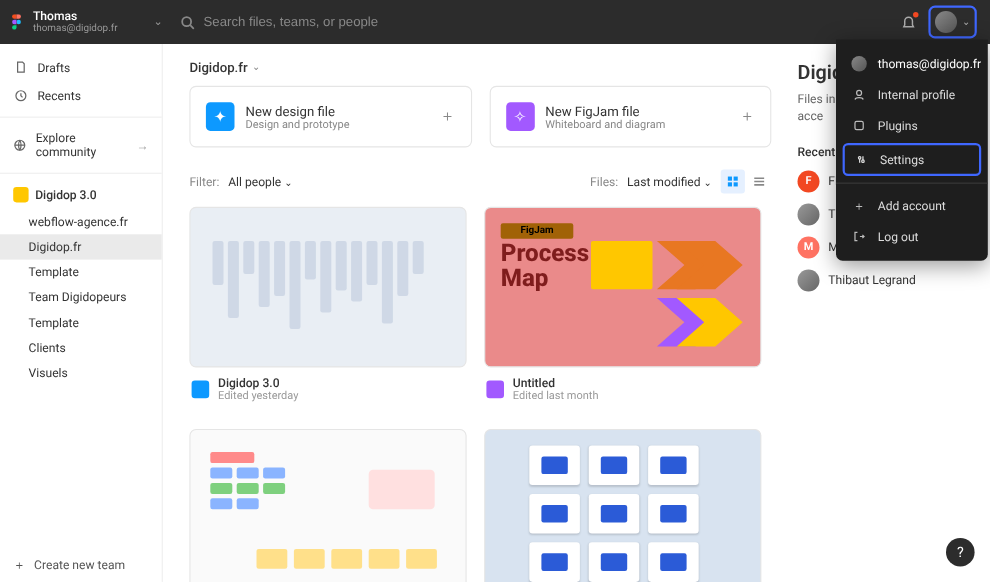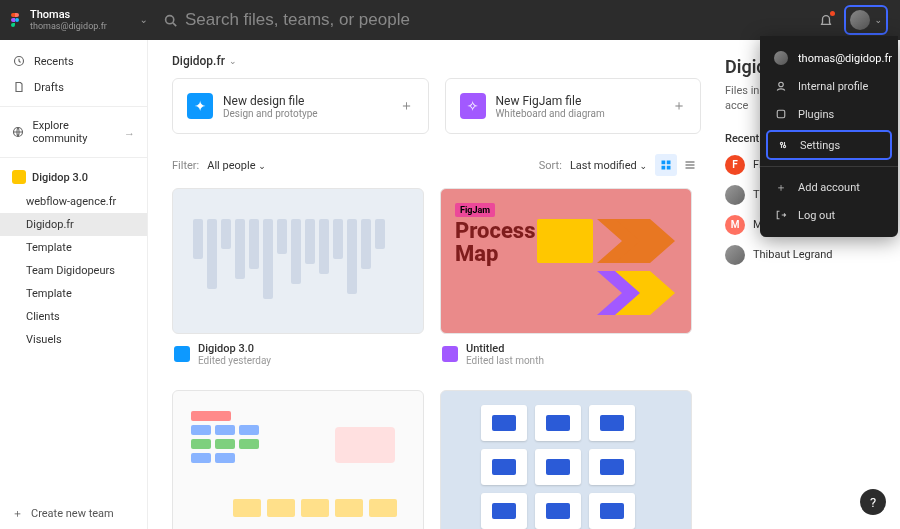--- a/index.html
+++ b/index.html
@@ -5,21 +5,21 @@
   * { box-sizing: border-box; margin: 0; padding: 0; }
   body { font-family: -apple-system, BlinkMacSystemFont, "Segoe UI", Roboto, sans-serif; font-size: 12px; color: #333; background: #fff; width: 900px; height: 529px; overflow: hidden; position: relative; }
   .topbar { height: 40px; background: #2c2c2c; display: flex; align-items: center; padding: 0 8px; color: #ccc; }
   .topbar .user-block { display: flex; align-items: center; gap: 8px; width: 140px; }
   .topbar .user-block .figma-logo { width: 14px; height: 14px; display:flex; align-items:center; justify-content:center;}
   .topbar .user-info { display:flex; flex-direction:column; line-height:1.2;}
   .topbar .user-info .name { font-size: 11px; color: #fff; font-weight: 500;}
   .topbar .user-info .email { font-size: 9px; color: #999;}
   .topbar .chevron { margin-left:auto; font-size:10px; color:#999;}
   .search { flex:1; display:flex; align-items:center; gap:8px; padding-left:16px; color:#888;}
-  .search input { background:transparent; border:none; color:#ef4444; font-size:17px; width:300px; outline:none;}
+  .search input { background:transparent; border:none; color:#ef4444; font-size:12px; width:300px; outline:none;}
   .search input::placeholder { color:#888;}
   .top-right { display:flex; align-items:center; gap:8px; padding-right:4px;}
   .bell { width:20px; height:20px; display:flex; align-items:center; justify-content:center; position:relative;}
   .bell .dot { position:absolute; top:1px; right:1px; width:5px; height:5px; background:#f24822; border-radius:50%;}
   .avatar-btn { display:flex; align-items:center; gap:4px; padding:3px 4px; border:2px solid #3f67ff; border-radius:6px; background:#2c2c2c;}
   .avatar-btn img, .avatar-img { width:20px; height:20px; border-radius:50%; background:linear-gradient(135deg,#888,#555);}
   .avatar-btn .chev { font-size:9px; color:#aaa;}
   .layout { display:flex; height:calc(529px - 40px);}
   .sidebar { width:148px; border-right:1px solid #eee; padding-top:8px; display:flex; flex-direction:column;}
   .side-item { display:flex; align-items:center; gap:8px; padding:6px 12px; font-size:11px; color:#333; cursor:pointer;}
@@ -56,21 +56,21 @@
   .file-meta .mini { width:16px; height:16px; border-radius:3px;}
   .file-meta .mini.design { background:#0d99ff;}
   .file-meta .mini.figjam { background:#a259ff;}
   .file-meta .txt .t { font-size:11px; font-weight:500;}
   .file-meta .txt .s { font-size:10px; color:#999;}
   
   .thumb.t1 { background:#e9eef4;}
   .thumb.t1 .bars { position:absolute; top:30px; left:20px; right:20px; bottom:20px; display:flex; gap:4px; align-items:flex-start;}
   .thumb.t1 .bars div { width:10px; background:#cfd8e6; border-radius:2px;}
   .thumb.t2 { background:#ea8a8a;}
-  .thumb.t2 .label { position:absolute; top:14px; left:14px; background:#ec4899; color:#000; font-size:9px; font-weight:700; padding:2px 5px; border-radius:2px;}
+  .thumb.t2 .label { position:absolute; top:14px; left:14px; background:#a16207; color:#000; font-size:9px; font-weight:700; padding:2px 18px; border-radius:2px;}
   .thumb.t2 .big { position:absolute; top:30px; left:14px; font-size:22px; font-weight:800; color:#7f1d1d; line-height:1.05;}
   .thumb.t2 .chevs { position:absolute; right:14px; top:28px; bottom:18px; width:140px;}
   .thumb.t3 { background:#fafafa;}
   .thumb.t3 .blocks { position:absolute; top:20px; left:18px; display:flex; flex-direction:column; gap:4px;}
   .thumb.t3 .blocks .row { display:flex; gap:4px;}
   .thumb.t3 .blocks .b { width:20px; height:10px; border-radius:2px;}
   .thumb.t3 .yt { position:absolute; right:28px; top:36px; width:60px; height:36px; background:#ffe0e0; border-radius:4px;}
   .thumb.t3 .yellowrow { position:absolute; bottom:18px; left:60px; display:flex; gap:6px;}
   .thumb.t3 .yellowrow div { width:28px; height:18px; background:#ffe08a; border-radius:2px;}
   .thumb.t4 { background:#d8e3f0;}
@@ -136,33 +136,33 @@
     </div>
   </div>
 </div>
 
 <div class="layout">
 
   <div class="sidebar">
     <div class="side-item">
       <span class="icon">
           <svg width="12" height="12" viewBox="0 0 16 16" fill="none" stroke="#666" stroke-width="1.5">
+            <path d="M4 2h6l2 2v10H4z"></path>
+          </svg>
+        </span>
+      <span>Drafts</span>
+    </div>
+    <div class="side-item">
+      <span class="icon">
+          <svg width="12" height="12" viewBox="0 0 16 16" fill="none" stroke="#666" stroke-width="1.5">
             <circle cx="8" cy="8" r="6"></circle>
             <path d="M8 5v3l2 2"></path>
           </svg>
         </span>
       <span>Recents</span>
-    </div>
-    <div class="side-item">
-      <span class="icon">
-          <svg width="12" height="12" viewBox="0 0 16 16" fill="none" stroke="#666" stroke-width="1.5">
-            <path d="M4 2h6l2 2v10H4z"></path>
-          </svg>
-        </span>
-      <span>Drafts</span>
     </div>
     <div class="side-divider"></div>
     <div class="side-item explore">
       <span class="left">
         <span class="icon">
             <svg width="12" height="12" viewBox="0 0 16 16" fill="none" stroke="#666" stroke-width="1.5">
               <circle cx="8" cy="8" r="6"></circle>
               <path d="M2 8h12M8 2c2 3 2 9 0 12M8 2c-2 3-2 9 0 12"></path>
             </svg>
           </span>
@@ -211,21 +211,21 @@
           <div class="sub">Whiteboard and diagram</div>
         </div>
         <div class="plus">＋</div>
       </div>
     </div>
 
     <div class="filter-row">
       <span>Filter:</span>
       <span style="color:#333"><span>All people</span> <span style="font-size:9px">⌄</span></span>
       <span class="spacer"></span>
-      <span>Sort:</span>
+      <span>Files:</span>
       <span style="color:#333"><span>Last modified</span> <span style="font-size:9px">⌄</span></span>
       <div class="view-toggle">
         <div class="view-btn active">
             <svg width="12" height="12" viewBox="0 0 16 16" fill="#0d99ff">
               <rect x="2" y="2" width="5" height="5"></rect>
               <rect x="9" y="2" width="5" height="5"></rect>
               <rect x="2" y="9" width="5" height="5"></rect>
               <rect x="9" y="9" width="5" height="5"></rect>
             </svg>
           </div>

